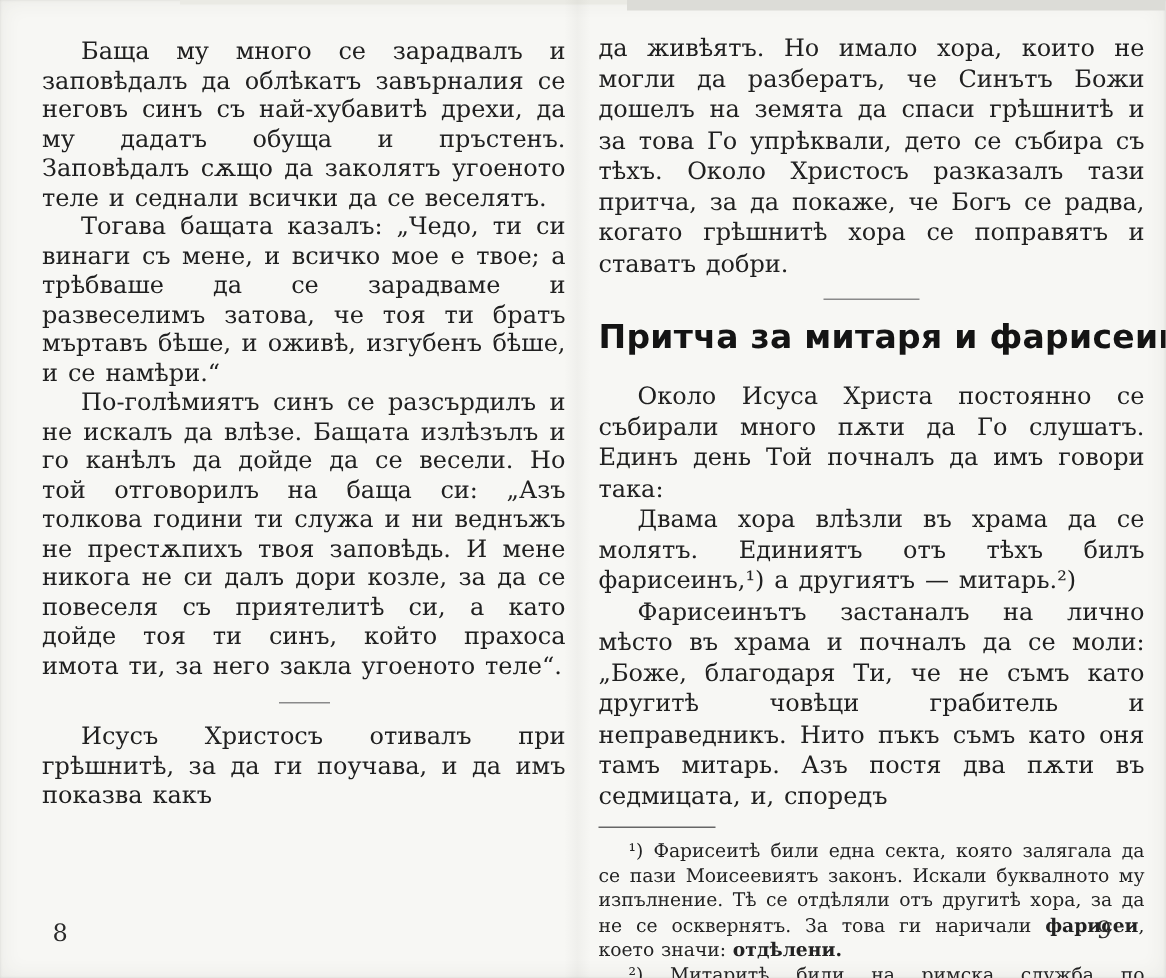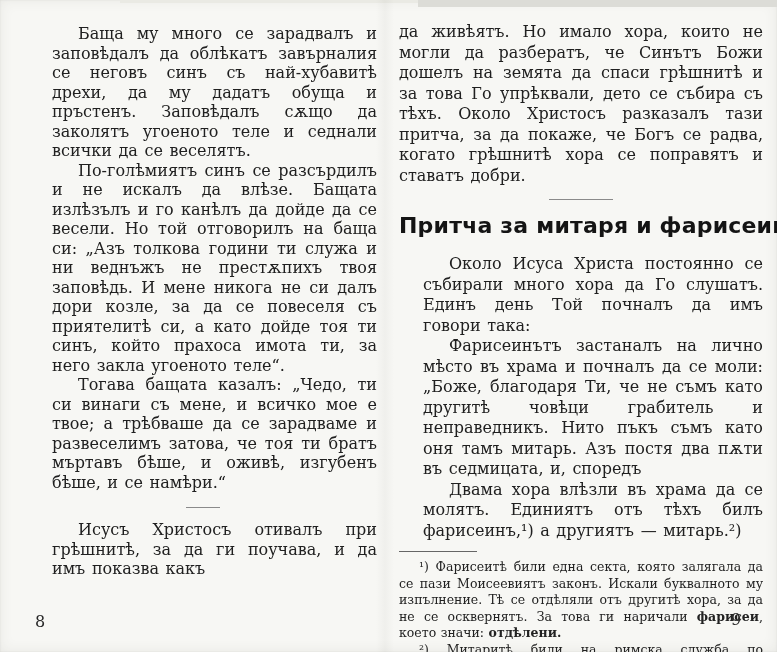--- a/index.html
+++ b/index.html
@@ -35,21 +35,21 @@
 
   .body {
     margin: 0;
     font-size: 16px;
     line-height: 19.5px;
     text-align: justify;
     color: #202020;
     word-spacing: 1.5px;
   }
   .page-right .body { line-height: 20.5px; }
-  .indent { text-indent: 26px; margin-left: 24px; }
+  .indent { text-indent: 26px; }
 
   .divider {
     border: 0;
     border-top: 1.5px solid #8a8a8a;
     height: 0;
   }
   .divider-left  { width: 34px; margin: 15px auto 12px auto; }
   .divider-right { width: 64px; margin: 13px auto 12px auto; }
 
   .heading {
@@ -92,33 +92,33 @@
 <body>
 
 <div class="scan">
 
   <div class="edge-top-mid"></div>
   <div class="edge-top-right"></div>
   <div class="gutter"></div>
 
   <div class="page page-left">
     <p class="body indent">Баща му много се зарадвалъ и заповѣдалъ да облѣкатъ завърналия се неговъ синъ съ най-хубавитѣ дрехи, да му дадатъ обуща и пръстенъ. Заповѣдалъ сѫщо да заколятъ угоеното теле и седнали всички да се веселятъ.</p>
+    <p class="body indent">Тогава бащата казалъ: „Чедо, ти си винаги съ мене, и всичко мое е твое; а трѣбваше да се зарадваме и развеселимъ затова, че тоя ти братъ мъртавъ бѣше, и оживѣ, изгубенъ бѣше, и се намѣри.“</p>
     <p class="body indent">По-голѣмиятъ синъ се разсърдилъ и не искалъ да влѣзе. Бащата излѣзълъ и го канѣлъ да дойде да се весели. Но той отговорилъ на баща си: „Азъ толкова години ти служа и ни веднъжъ не престѫпихъ твоя заповѣдь. И мене никога не си далъ дори козле, за да се повеселя съ приятелитѣ си, а като дойде тоя ти синъ, който прахоса имота ти, за него закла угоеното теле“.</p>
-    <p class="body indent">Тогава бащата казалъ: „Чедо, ти си винаги съ мене, и всичко мое е твое; а трѣбваше да се зарадваме и развеселимъ затова, че тоя ти братъ мъртавъ бѣше, и оживѣ, изгубенъ бѣше, и се намѣри.“</p>
     <div class="divider divider-left"></div>
     <p class="body indent">Исусъ Христосъ отивалъ при грѣшнитѣ, за да ги поучава, и да имъ показва какъ</p>
   </div>
 
   <div class="page page-right">
     <p class="body">да живѣятъ. Но имало хора, които не могли да разбератъ, че Синътъ Божи дошелъ на земята да спаси грѣшнитѣ и за това Го упрѣквали, дето се събира съ тѣхъ. Около Христосъ разказалъ тази притча, за да покаже, че Богъ се радва, когато грѣшнитѣ хора се поправятъ и ставатъ добри.</p>
     <div class="divider divider-right"></div>
     <h1 class="heading">Притча за митаря и фарисеина.</h1>
-    <p class="body indent">Около Исуса Христа постоянно се събирали много хора да Го слушатъ. Единъ день Той почналъ да имъ говори така:</p>
+    <p class="body indent">Около Исуса Христа постоянно се събирали много пѫти да Го слушатъ. Единъ день Той почналъ да имъ говори така:</p>
+    <p class="body indent">Двама хора влѣзли въ храма да се молятъ. Единиятъ отъ тѣхъ билъ фарисеинъ,¹) а другиятъ — митарь.²)</p>
     <p class="body indent">Фарисеинътъ застаналъ на лично мѣсто въ храма и почналъ да се моли: „Боже, благодаря Ти, че не съмъ като другитѣ човѣци грабитель и неправедникъ. Нито пъкъ съмъ като оня тамъ митарь. Азъ постя два пѫти въ седмицата, и, споредъ</p>
-    <p class="body indent">Двама хора влѣзли въ храма да се молятъ. Единиятъ отъ тѣхъ билъ фарисеинъ,¹) а другиятъ — митарь.²)</p>
     <div class="fn-divider"></div>
     <p class="footnote"><span>¹) Фарисеитѣ били една секта, която залягала да се пази Моисеевиятъ законъ. Искали буквалното му изпълнение. Тѣ се отдѣляли отъ другитѣ хора, за да не се осквернятъ. За това ги наричали </span><span style="font-weight: bold;">фарисеи</span><span>, което значи: </span><span style="font-weight: bold;">отдѣлени.</span></p>
     <p class="footnote"><span>²) Митаритѣ били на римска служба по събирането на данъцитѣ (митата). Отъ тука носятъ и името </span></p>
   </div>
 
   <div class="page-num page-num-left">8</div>
   <div class="page-num page-num-right">9</div>
 
 </div>
 

